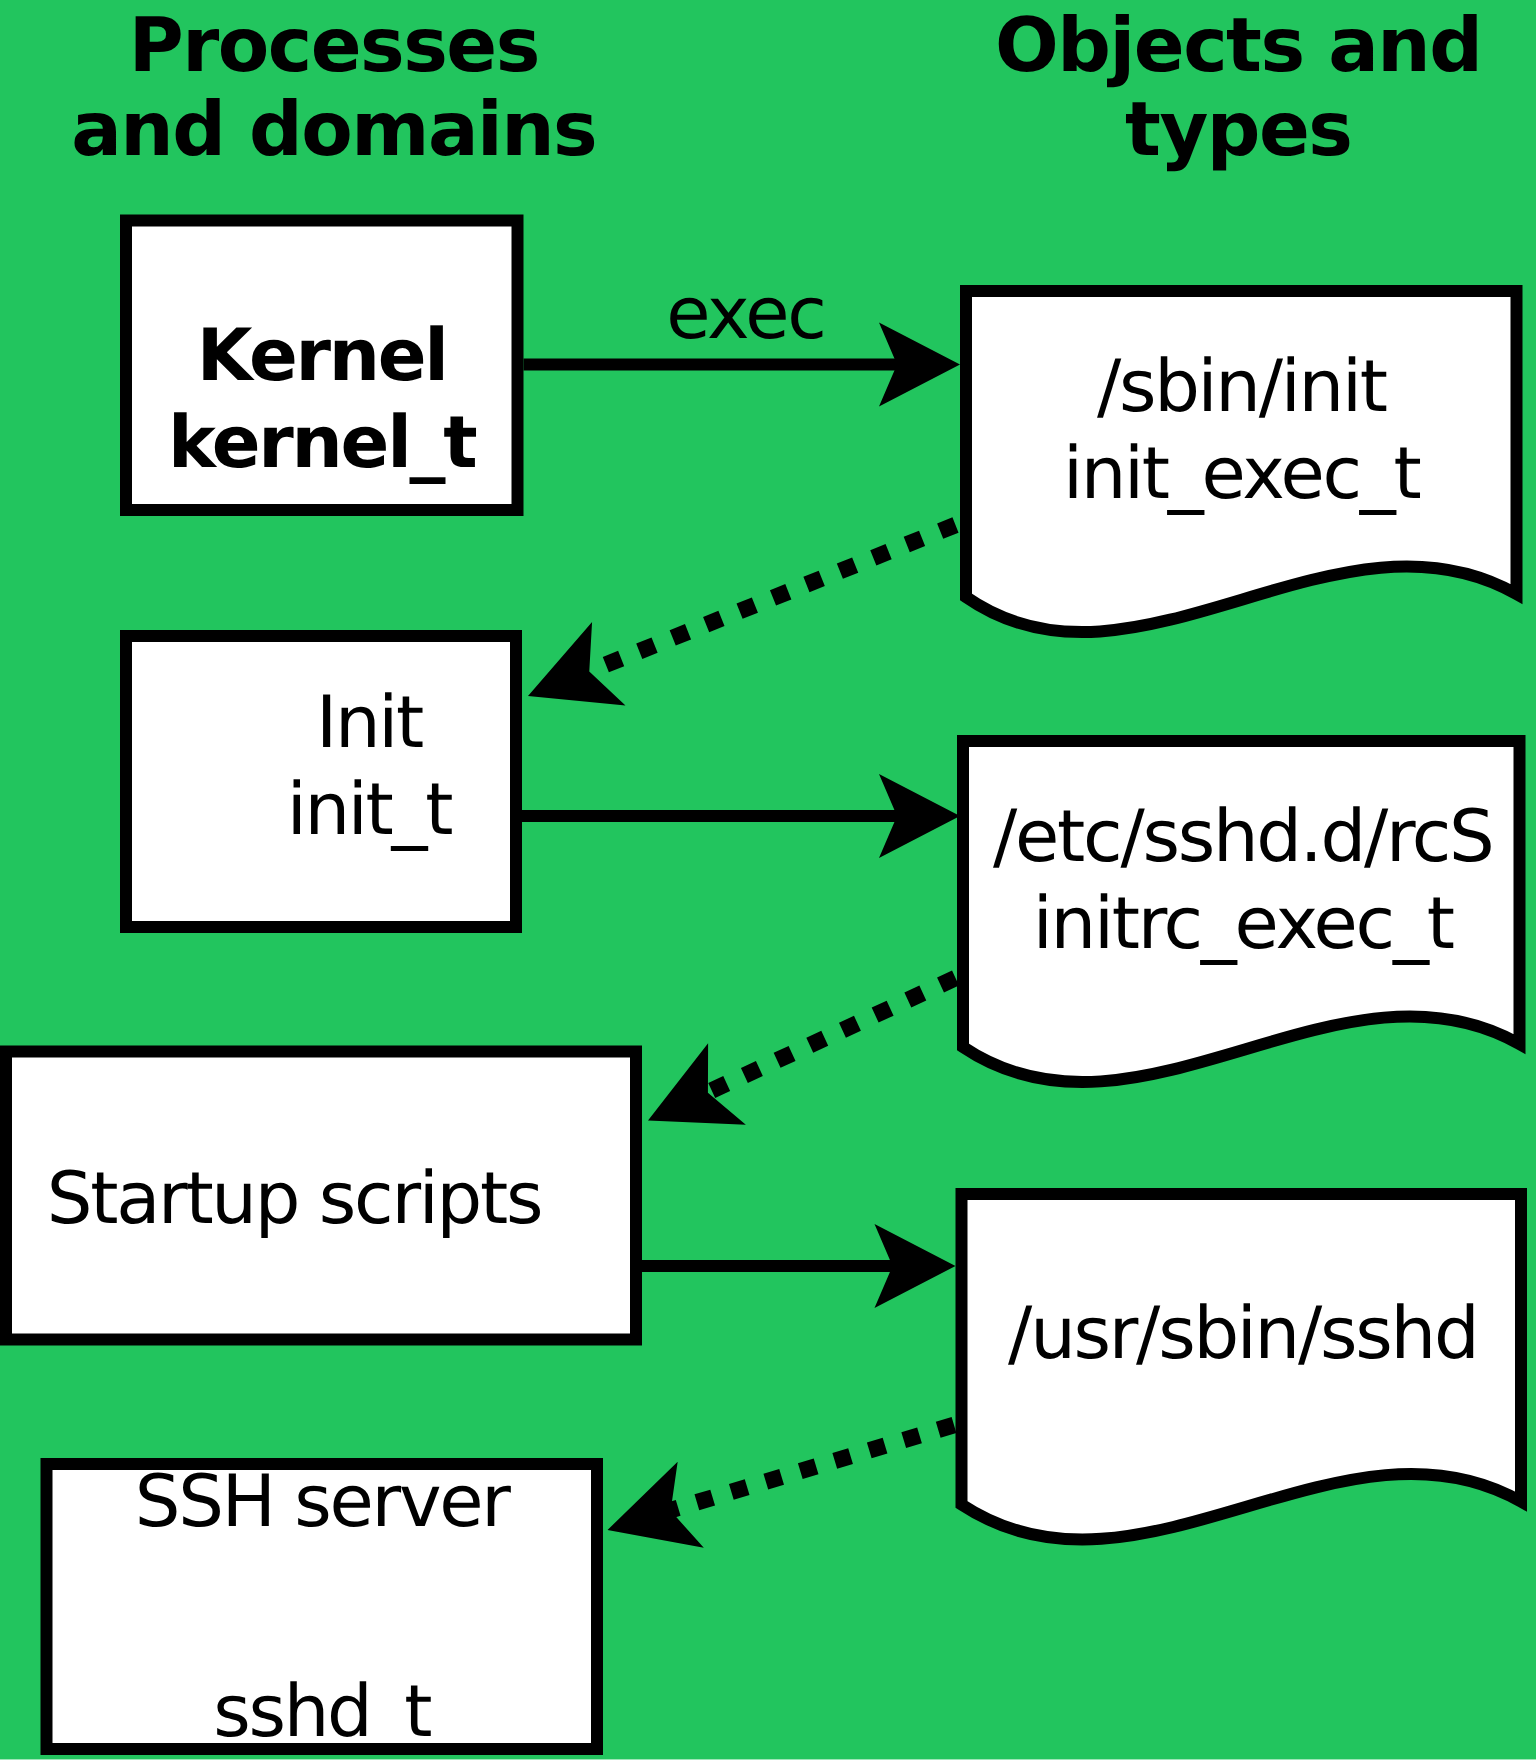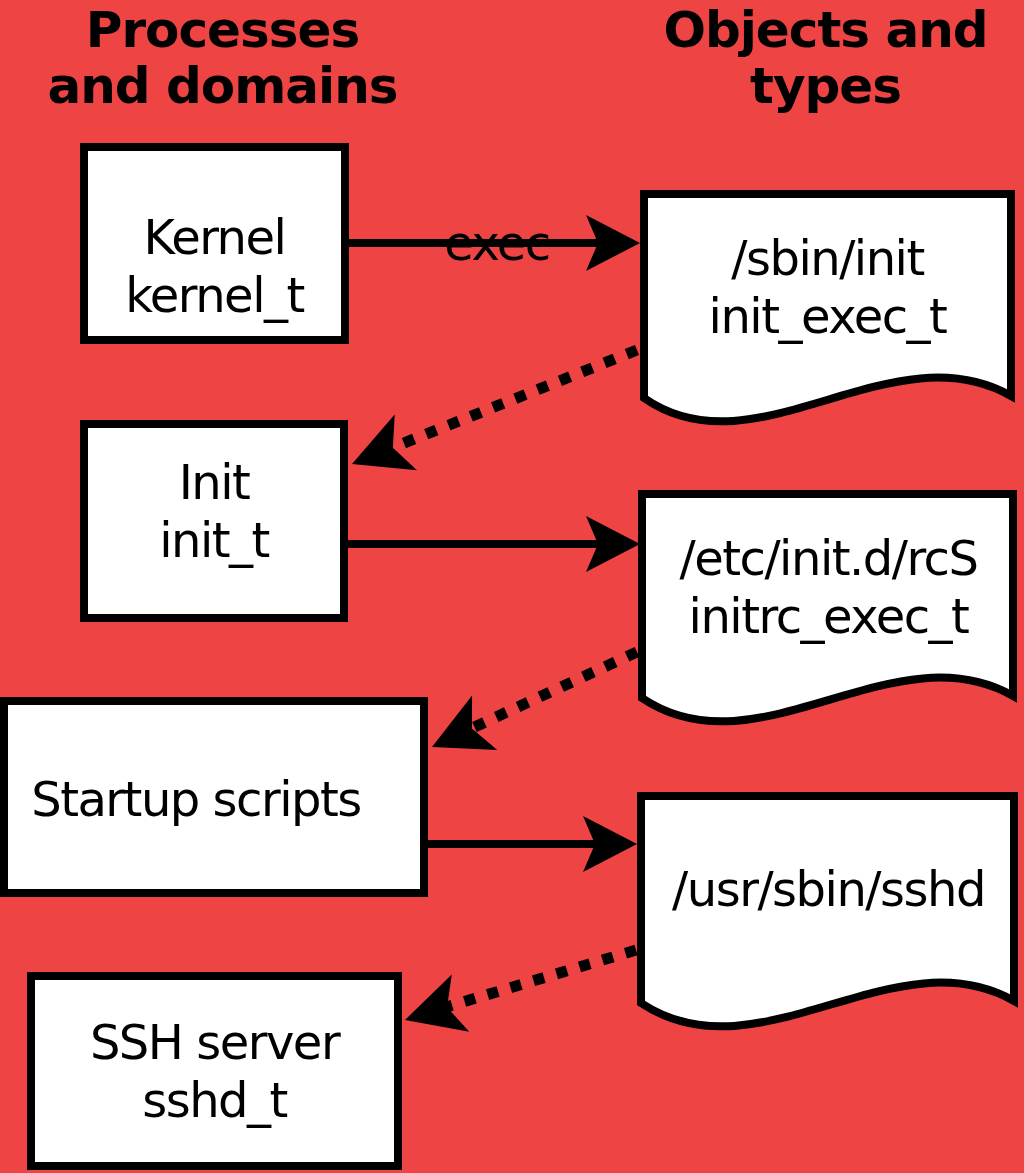--- a/index.html
+++ b/index.html
@@ -1,20 +1,20 @@
 <!DOCTYPE html>
 <html><head>
 <meta charset="utf-8">
 <style>
   html, body { margin: 0; padding: 0; background: #ffffff; }
   .canvas {
     position: relative;
     width: 1024px;
     height: 1173px;
-    background: #ef4444;
+    background: #22c55e;
     color: #000000;
     font-family: "DejaVu Sans", sans-serif;
     overflow: hidden;
   }
   .shapes {
     position: absolute;
     left: 0; top: 0;
   }
   .hdr {
     position: absolute;
@@ -38,25 +38,25 @@
   }
   .edge-label {
     position: absolute;
     font-size: 48px;
     letter-spacing: -1.5px;
     text-align: center;
   }
   
   .hdr-left   { left: 25px;  top: 2px;   width: 395px; }
   .hdr-right  { left: 633px; top: 2px;   width: 385px; }
-  .lbl-exec   { left: 352px; top: 181px; width: 290px; height: 50px; margin-top: 34px; }
-  .p-kernel   { left: 80px;  top: 143px; width: 269px; height: 246px; }
-  .p-init     { left: 80px;  top: 420px; width: 268px; height: 182px; }
+  .lbl-exec   { left: 352px; top: 181px; width: 290px; height: 50px; }
+  .p-kernel   { left: 80px;  top: 143px; width: 269px; height: 246px; font-weight: bold; }
+  .p-init     { left: 80px;  top: 420px; width: 268px; height: 182px; padding-left: 32px; }
   .p-initrc   { left: 0px;   top: 697px; width: 392px; height: 204px; }
-  .p-sshd     { left: 27px;  top: 972px; width: 375px; height: 198px; }
+  .p-sshd     { left: 27px;  top: 972px; width: 375px; height: 198px; justify-content: space-between; }
   .o-init     { left: 640px; top: 194px; width: 375px; height: 185px; justify-content: center; }
   .o-initrc   { left: 640px; top: 494px; width: 377px; height: 185px; }
   .o-sshd     { left: 639px; top: 796px; width: 379px; height: 185px; text-align: right; }
 </style>
 </head>
 <body>
 
 <div class="canvas">
 
   <svg class="shapes" width="1024" height="1173" viewBox="0 0 1024 1173" fill="none" stroke="#000000">
@@ -118,20 +118,20 @@
   <div class="node p-sshd">
     <div>SSH server</div>
     <div>sshd_t</div>
   </div>
 
   <div class="node o-init">
     <div>/sbin/init</div>
     <div>init_exec_t</div>
   </div>
   <div class="node o-initrc">
-    <div>/etc/init.d/rcS</div>
+    <div>/etc/sshd.d/rcS</div>
     <div>initrc_exec_t</div>
   </div>
   <div class="node o-sshd">
     <div>/usr/sbin/sshd</div>
   </div>
 
 </div>
 
 </body></html>

